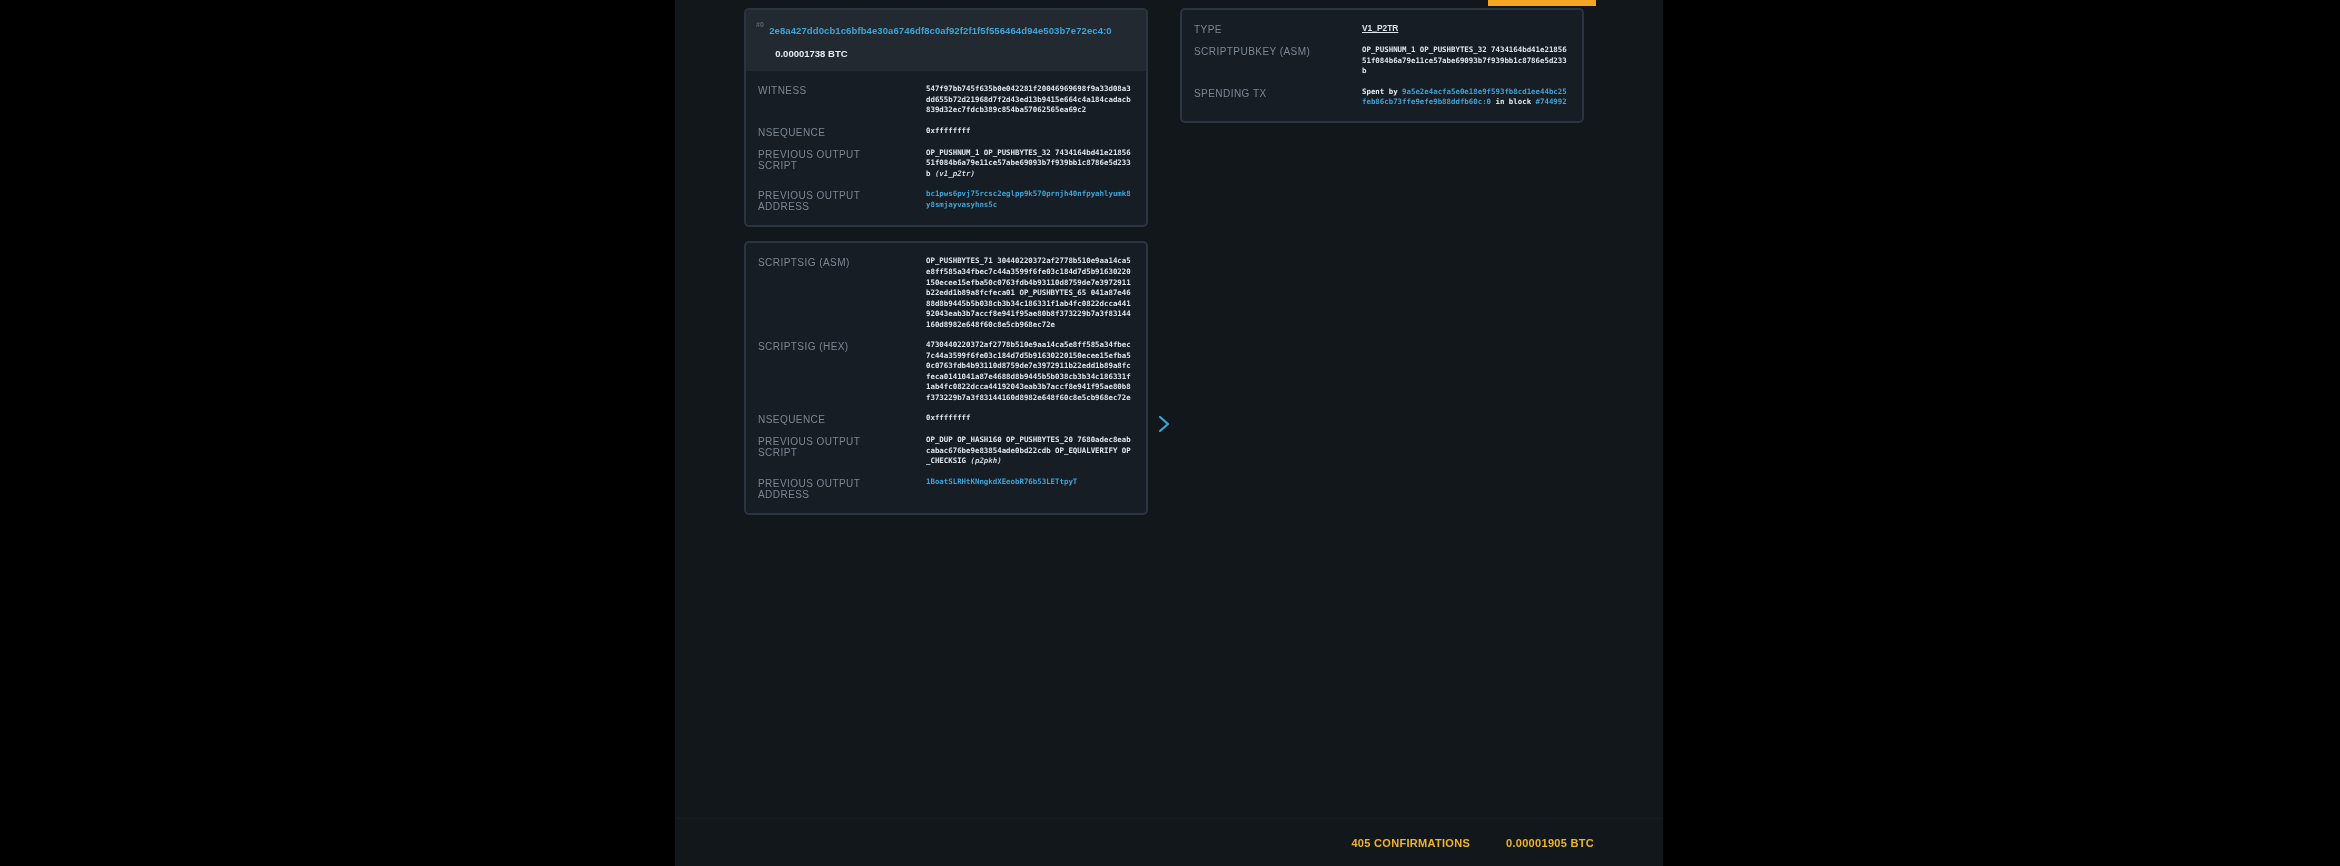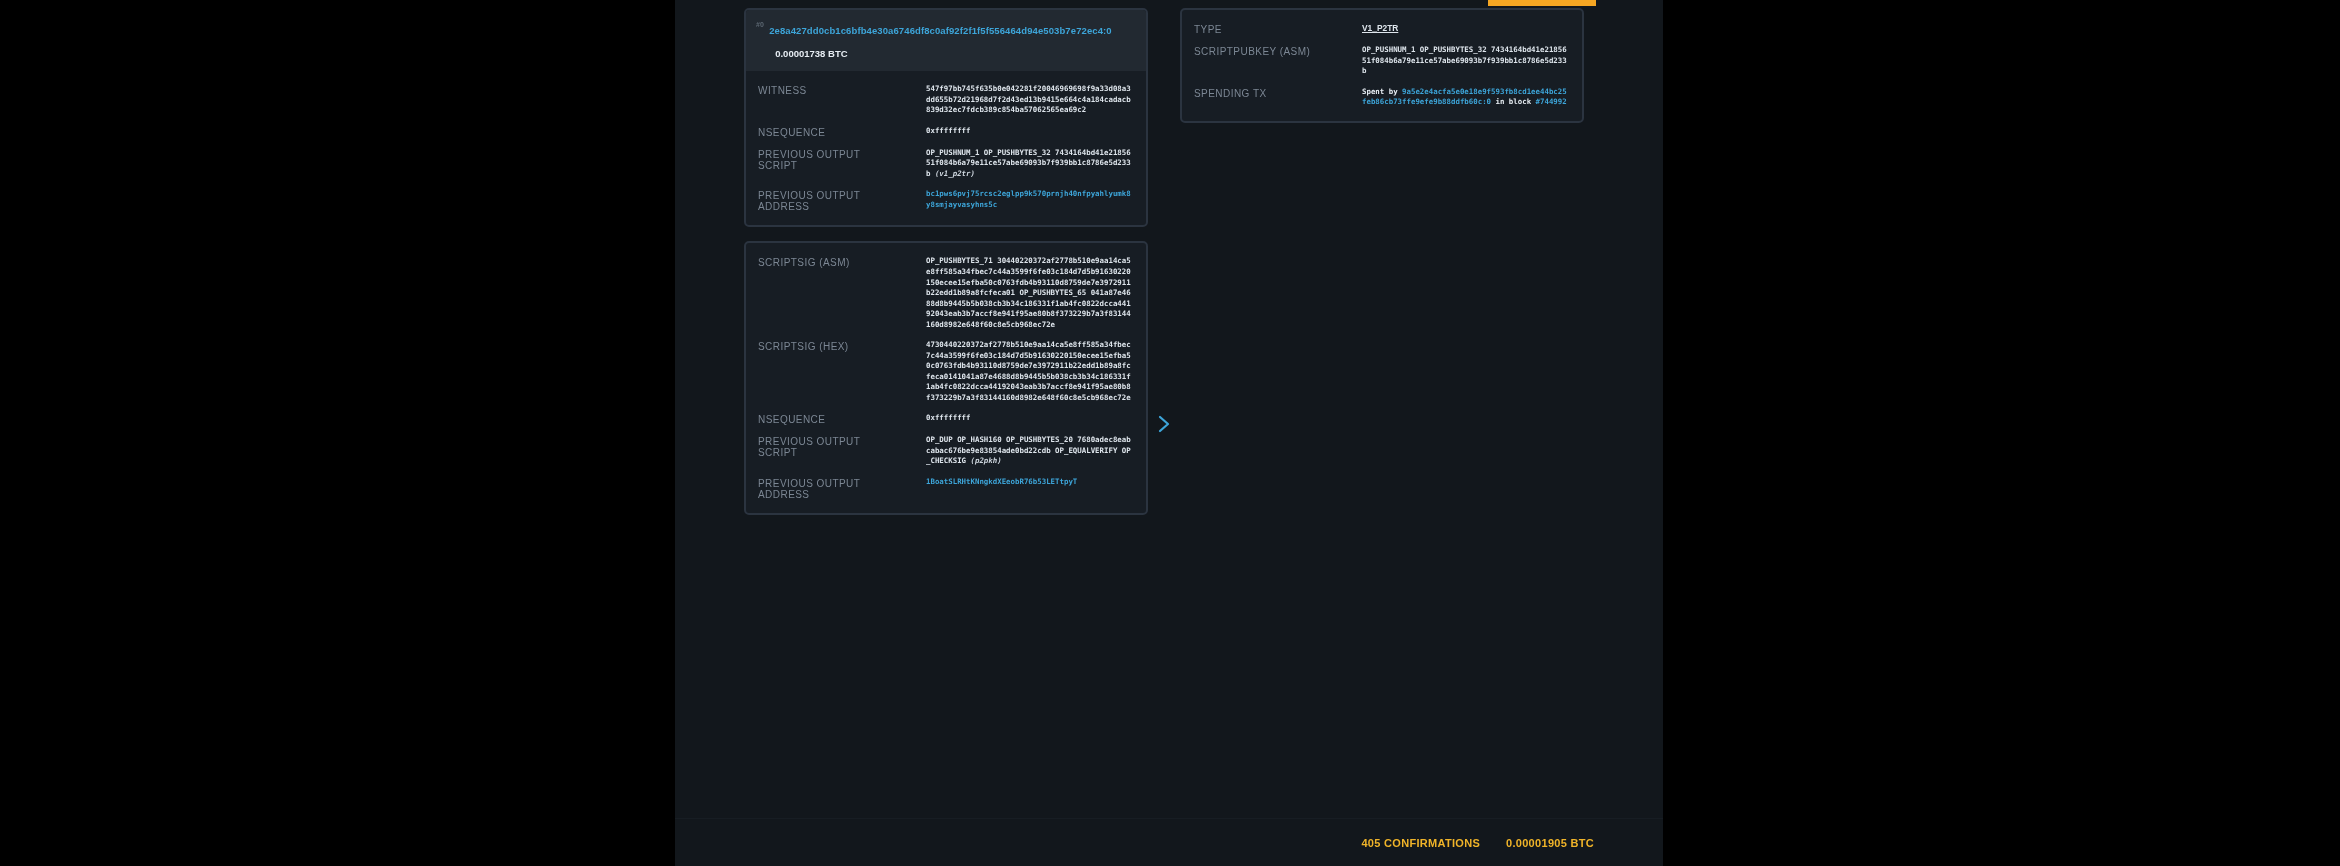--- a/index.html
+++ b/index.html
@@ -151,21 +151,21 @@
   #tx-footer {
     position: absolute;
     left: 0;
     top: 818px;
     width: 988px;
     height: 48px;
     display: flex;
     align-items: center;
     justify-content: flex-end;
     padding-right: 69px;
-    gap: 26px;
+    gap: 36px;
     border-top: 1px solid #171d23;
   }
   .footer-item {
     color: #f0b429;
     font-size: 11px;
     font-weight: 700;
     letter-spacing: .3px;
   }
 </style>
 </head>

